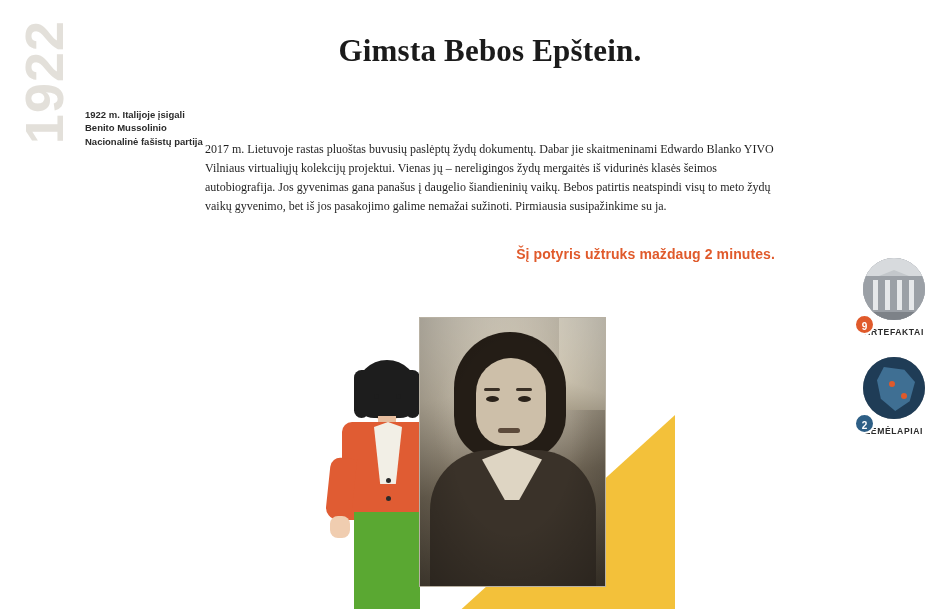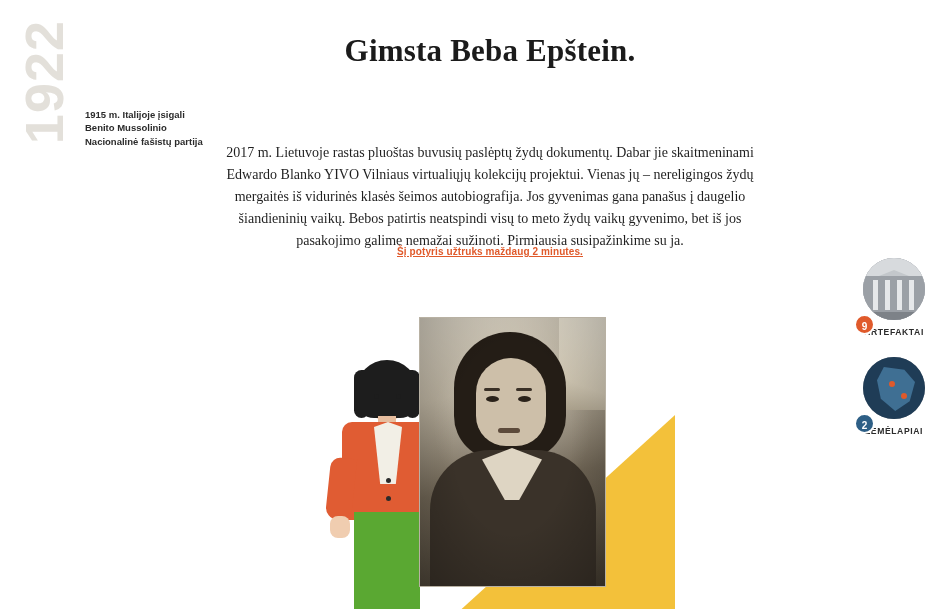--- a/index.html
+++ b/index.html
@@ -64,38 +64,37 @@
     letter-spacing: 0.2px;
   }
   .headline .l2 { display: block; }
 
   
   .body-text {
     position: absolute;
     left: 205px;
     top: 128px;
     width: 570px;
-    text-align: center;
+    text-align: left;
     font-family: "Liberation Serif", serif;
-    font-size: 14px;
+    font-size: 12px;
     line-height: 1.58;
     color: #1f1f1f;
   }
 
   .duration-note {
     position: absolute;
     left: 205px;
     top: 246px;
     width: 570px;
-    text-align: center;
-    font-size: 10px;
+    text-align: right;
+    font-size: 14px;
     font-weight: 700;
     color: #e05a2b;
     letter-spacing: 0.1px;
-    text-decoration: underline;
   }
 
   
   .stage {
     position: absolute;
     left: 0;
     top: 300px;
     width: 950px;
     height: 309px;
     overflow: hidden;
@@ -324,24 +323,24 @@
     background: transparent;
   }
 </style>
 </head>
 <body>
 
 <div id="page">
 
   <div class="year-watermark">1922</div>
 
-  <div class="side-note">1915 m. Italijoje įsigali Benito Mussolinio Nacionalinė fašistų partija</div>
+  <div class="side-note">1922 m. Italijoje įsigali Benito Mussolinio Nacionalinė fašistų partija</div>
 
   <h1 class="headline">
-    <span class="l2">Gimsta Beba Epštein.</span>
+    <span class="l2">Gimsta Bebos Epštein.</span>
   </h1>
 
   <p class="body-text">2017 m. Lietuvoje rastas pluoštas buvusių paslėptų žydų dokumentų. Dabar jie skaitmeninami Edwardo Blanko YIVO Vilniaus virtualiųjų kolekcijų projektui. Vienas jų – nereligingos žydų mergaitės iš vidurinės klasės šeimos autobiografija. Jos gyvenimas gana panašus į daugelio šiandieninių vaikų. Bebos patirtis neatspindi visų to meto žydų vaikų gyvenimo, bet iš jos pasakojimo galime nemažai sužinoti. Pirmiausia susipažinkime su ja.</p>
 
   <div class="duration-note">Šį potyris užtruks maždaug 2 minutes.</div>
 
   <div class="stage">
 
     <div class="yellow-shape"></div>
 

